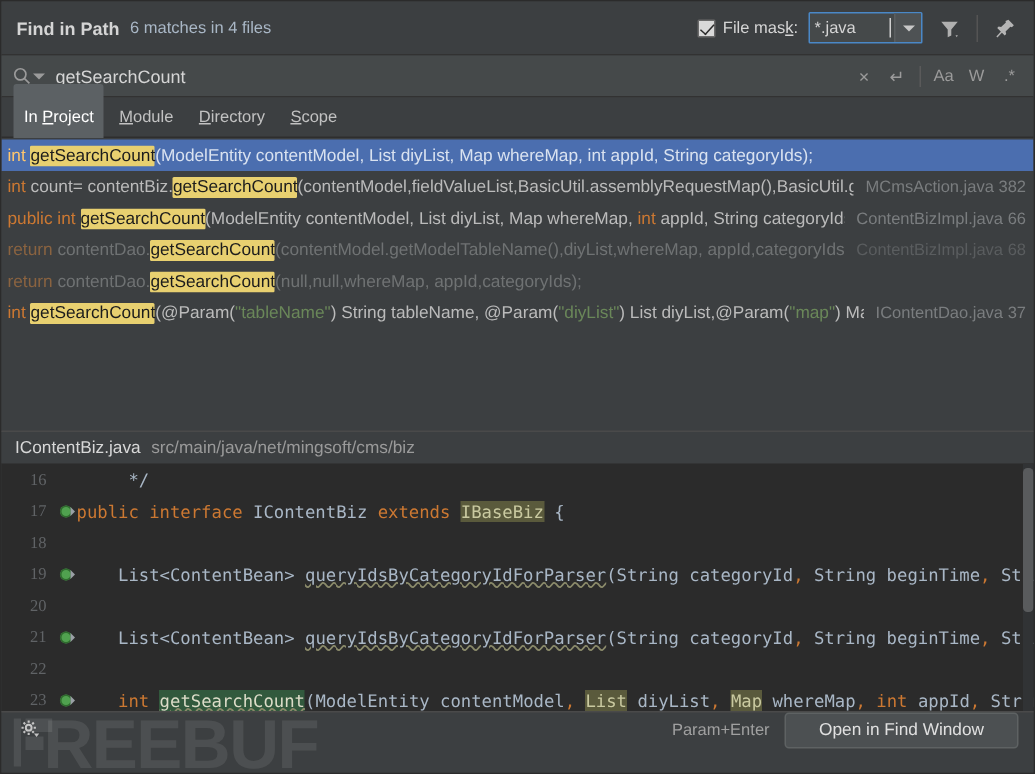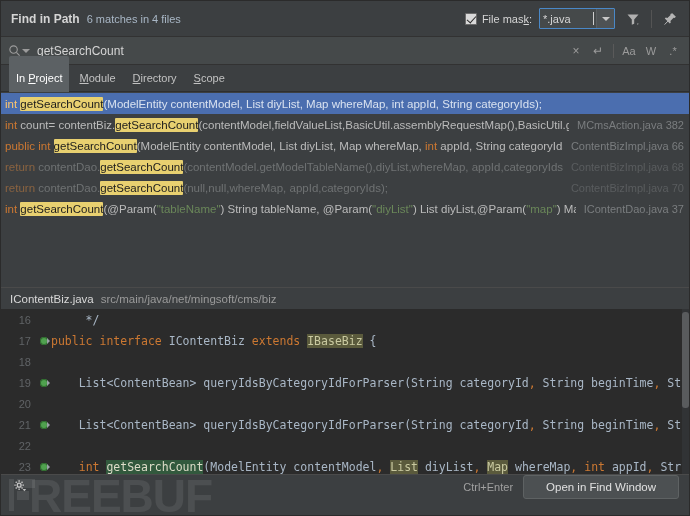--- a/index.html
+++ b/index.html
@@ -142,37 +142,37 @@
 
   
   .code {
     flex: 0 0 165px; background: #2b2b2b; position: relative;
     overflow: hidden; font-family: "DejaVu Sans Mono", monospace;
     font-size: 11.5px;
   }
   .code-line { height: 21px; display: flex; align-items: center; white-space: pre; }
   .gutter {
     width: 36px; flex: 0 0 36px; text-align: right; padding-right: 6px;
-    color: #606366; font-size: 11px; font-family: Liberation Sans, sans-serif;
+    color: #606366; font-size: 11px; font-family: Liberation Serif, serif;
   }
   .marker { width: 14px; flex: 0 0 14px; display: flex; align-items: center; justify-content: center; }
   .impl-dot {
     width: 8px; height: 8px; border-radius: 50%; background: #50a14f;
     box-shadow: inset 0 0 0 1px #2f6b2e; position: relative;
   }
   .impl-dot::after {
     content: ""; position: absolute; left: 7px; top: 1px;
     width: 0; height: 0; border-left: 3px solid #9aa0a6;
     border-top: 3px solid transparent; border-bottom: 3px solid transparent;
   }
   .ctext { color: #a9b7c6; }
   .c-kw { color: #cc7832; }
   .c-hl-olive { background: #5a5a3c; color: #c9c9a0; }
   .c-hl-green { background: #32593d; color: #dcdcc8; }
-  .c-underline { text-decoration-style: wavy;
+  .c-underline { text-decoration: underline; text-decoration-style: wavy;
                  text-decoration-color: #8a8a6a; }
   .c-punc { color: #a9b7c6; }
   .code-scroll {
     position: absolute; right: 0; top: 0; width: 7px; height: 100%;
     background: #313335;
   }
   .code-thumb { position: absolute; right: 0; top: 3px; width: 7px; height: 96px; background: #595b5d; border-radius: 3px; }
 
   
   .footer {
@@ -299,21 +299,20 @@
         </div>
         <div class="res-loc">ContentBizImpl.java 68</div>
       </div>
       <div class="res-row dim">
         <div class="res-code">
           <span class="tok t-kw">return </span>
           <span class="tok t-txt">contentDao.</span>
           <span class="hl">getSearchCount</span>
           <span class="tok t-txt">(null,null,whereMap, appId,categoryIds);</span>
         </div>
-        <div class="res-loc">ContentBizImpl.java 70</div>
       </div>
       <div class="res-row">
         <div class="res-code">
           <span class="tok t-kw">int </span>
           <span class="hl">getSearchCount</span>
           <span class="tok t-txt">(@Param(</span>
           <span class="tok t-str">"tableName"</span>
           <span class="tok t-txt">) String tableName, @Param(</span>
           <span class="tok t-str">"diyList"</span>
           <span class="tok t-txt">) List diyList,@Param(</span>
@@ -362,18 +361,18 @@
             <line x1="10.8" y1="7" x2="12.5" y2="7"></line>
           <line x1="3.1" y1="3.1" x2="4.3" y2="4.3"></line>
             <line x1="9.7" y1="9.7" x2="10.9" y2="10.9"></line>
           <line x1="10.9" y1="3.1" x2="9.7" y2="4.3"></line>
             <line x1="4.3" y1="9.7" x2="3.1" y2="10.9"></line>
         </g>
         <polygon points="11,11.5 15,11.5 13,14" fill="#c2c2c2"></polygon>
       </svg>
     </span>
     <div class="footer-right">
-      <span class="shortcut">Ctrl+Enter</span>
+      <span class="shortcut">Param+Enter</span>
       <button class="btn-primary">Open in Find Window</button>
     </div>
   </div>
 
 </div>
 
 </body></html>

